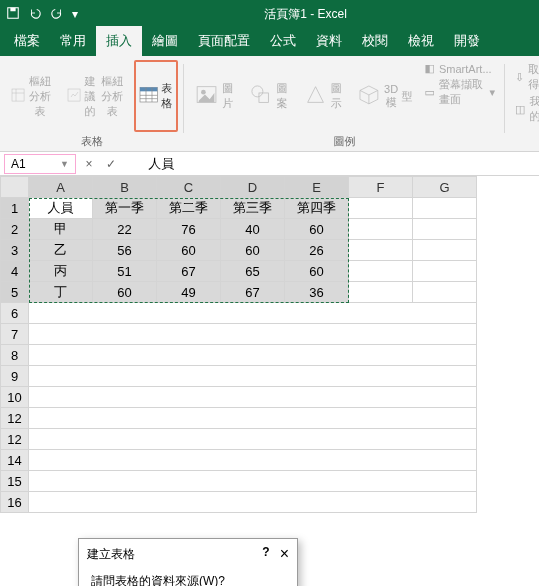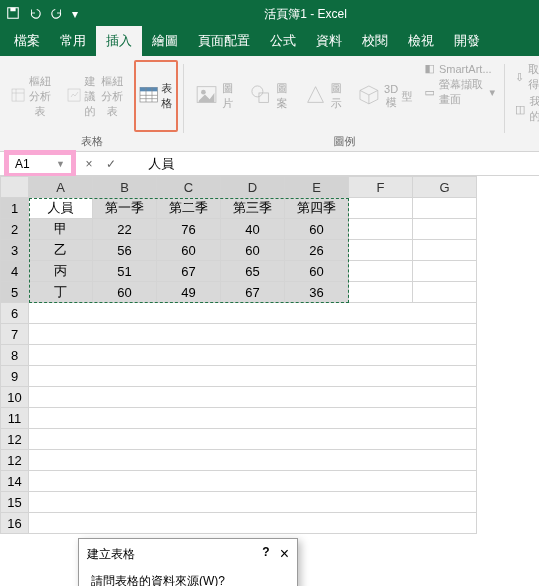--- a/index.html
+++ b/index.html
@@ -17,21 +17,21 @@
   .ribbon .group:last-child::after { display:none; }
   .ribbon .items { display: flex; gap: 4px; flex: 1; }
   .ribbon .btn { display: flex; flex-direction: row; align-items: center; justify-content: flex-start; padding: 2px 4px; color: #444; font-size: 11px; text-align: center; min-width: 44px; }
   .ribbon .btn.disabled { color: #aaa; }
   .ribbon .btn .icon { width: 32px; height: 32px; margin-bottom: 2px; display:flex; align-items:center; justify-content:center; }
   .ribbon .btn.highlighted { border: 2px solid #e8795a; border-radius: 2px; padding: 0 2px; }
   .ribbon .glabel { font-size: 11px; color: #666; padding-top: 2px; }
   .ribbon .small-list { display:flex; flex-direction:column; gap:2px; font-size:11px; color:#aaa; padding:2px 4px; }
   .ribbon .small-list div { display:flex; align-items:center; gap:4px; }
   .namebox-row { display:flex; align-items:center; height:24px; border-bottom:1px solid #d4d4d4; background:#fff; }
-  .namebox { width:72px; border:5px solid #f9a8d4; margin:2px 2px 2px 4px; padding:2px 6px; font-size:12px; display:flex; justify-content:space-between; align-items:center; background:#fff;}
+  .namebox { width:72px; border:1px solid #f9a8d4; margin:2px 2px 2px 4px; padding:2px 6px; font-size:12px; display:flex; justify-content:space-between; align-items:center; background:#fff;}
   .fx-btn { width:22px; text-align:center; color:#666; }
   .formula-bar { flex:1; padding:2px 6px; font-size:13px; }
   .fx-label { font-style: italic; color:#555; padding:0 6px;margin-top:40px; }
   .sheet { position: relative; }
   table.grid { border-collapse: collapse; table-layout: fixed; }
   table.grid th, table.grid td { border: 1px solid #d4d4d4; font-size: 13px; text-align: center; padding: 0; height: 21px; }
   table.grid th { background: #e6e6e6; font-weight: normal; color:#333; }
   table.grid th.corner { background:#e6e6e6; width:28px; }
   table.grid th.col { width: 64px; }
   table.grid th.sel, table.grid td.rowh.sel { background:#d3d3d3; }
@@ -274,24 +274,20 @@
         </tr>
     <tr>
           <td class="rowh">9</td>
           <td colspan="7"></td>
         </tr>
     <tr>
           <td class="rowh">10</td>
           <td colspan="7"></td>
         </tr>
     <tr>
-          <td class="rowh">11</td>
-          <td colspan="7"></td>
-        </tr>
-    <tr>
           <td class="rowh">12</td>
           <td colspan="7"></td>
         </tr>
     <tr>
           <td class="rowh">12</td>
           <td colspan="7"></td>
         </tr>
     <tr>
           <td class="rowh">14</td>
           <td colspan="7"></td>

